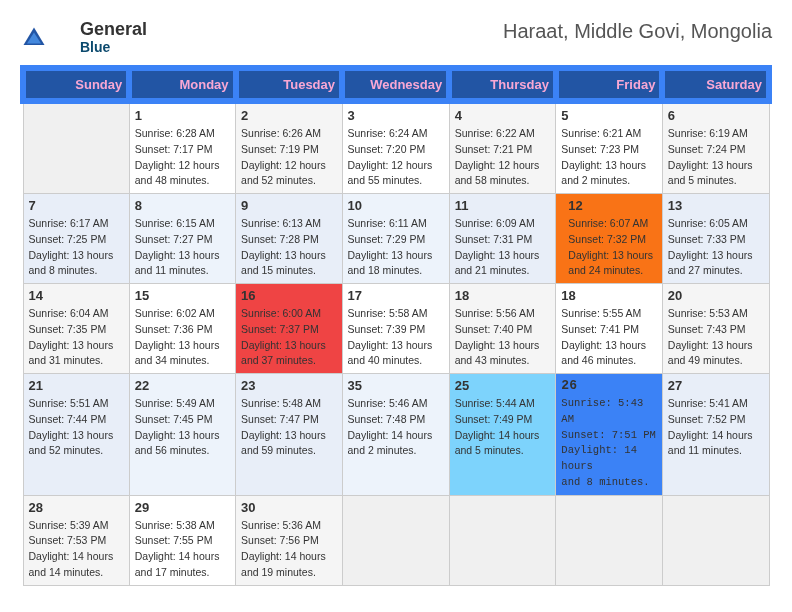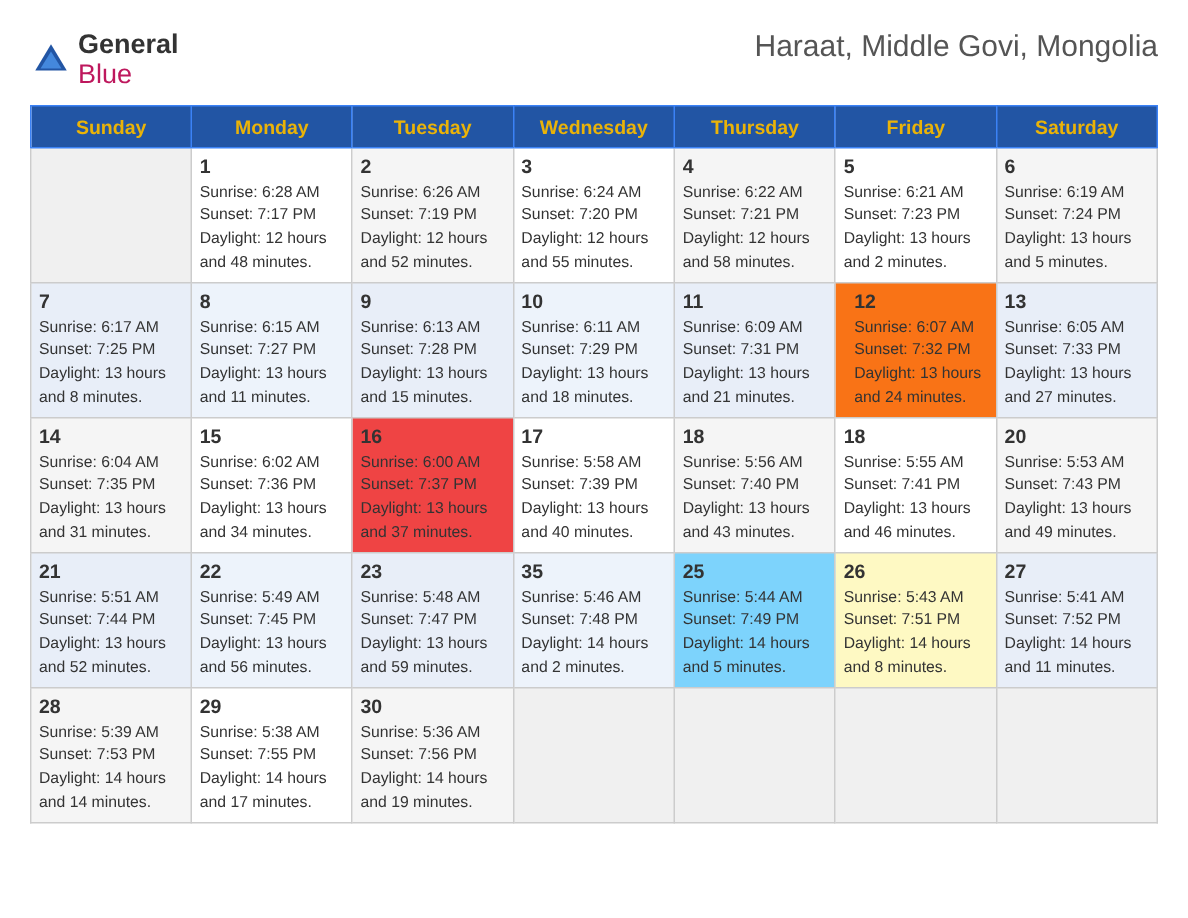--- a/index.html
+++ b/index.html
@@ -12,35 +12,36 @@
     }
     .header {
       display: flex;
       justify-content: space-between;
       align-items: flex-start;
       margin-bottom: 10px;
     }
     .logo {
       display: flex;
       align-items: center;
+      gap: 28px;
     }
     .logo-text {
       display: flex;
       flex-direction: column;
       line-height: 1.1;
     }
     .logo-general {
       font-size: 18px;
       font-weight: bold;
       color: #333;
     }
     .logo-blue {
-      font-size: 18px;
-      font-weight: normal;
-      color: #be185d;
+      font-size: 14px;
+      font-weight: bold;
+      color: #0c4a6e;
     }
     .logo-icon {
       width: 28px;
       height: 28px;
       margin-right: 4px;
     }
     .title-section {
       text-align: right;
     }
     .month-title {
@@ -52,26 +53,26 @@
       font-size: 20px;
       color: #555;
     }
     .calendar-table {
       width: 100%;
       border-collapse: collapse;
       font-size: 11px;
     }
     .calendar-table th {
       background-color: #2255a4;
-      color: #eab308;
+      color: #f9a8d4;
       padding: 6px 4px;
-      text-align: center;
+      text-align: right;
       font-size: 13px;
       font-weight: bold;
-      border: 1px solid #3b82f6;
+      border: 6px solid #3b82f6;
     }
     .calendar-table td {
       border: 1px solid #ccc;
       vertical-align: top;
       padding: 4px 5px;
       width: 108px;
       min-height: 80px;
       background: #fff;
     }
     .calendar-table td:nth-child(odd) {
@@ -234,21 +235,21 @@
           <div class="day-info">Sunrise: 5:48 AM<br>Sunset: 7:47 PM<br>Daylight: 13 hours<br>and 59 minutes.</div>
         </td>
         <td style="background-color: rgb(237, 243, 251);">
           <div class="day-number">35</div>
           <div class="day-info">Sunrise: 5:46 AM<br>Sunset: 7:48 PM<br>Daylight: 14 hours<br>and 2 minutes.</div>
         </td>
         <td style="background-color: #7dd3fc;">
           <div class="day-number">25</div>
           <div class="day-info">Sunrise: 5:44 AM<br>Sunset: 7:49 PM<br>Daylight: 14 hours<br>and 5 minutes.</div>
         </td>
-        <td style="background-color: #fef9c3;">
+        <td style="background-color: #3b82f6; font-family: Liberation Mono, monospace;">
           <div class="day-number">26</div>
           <div class="day-info">Sunrise: 5:43 AM<br>Sunset: 7:51 PM<br>Daylight: 14 hours<br>and 8 minutes.</div>
         </td>
         <td style="background-color: rgb(232, 238, 248);">
           <div class="day-number">27</div>
           <div class="day-info">Sunrise: 5:41 AM<br>Sunset: 7:52 PM<br>Daylight: 14 hours<br>and 11 minutes.</div>
         </td>
       </tr>
       <tr>
         <td style="background-color: rgb(245, 245, 245);">

